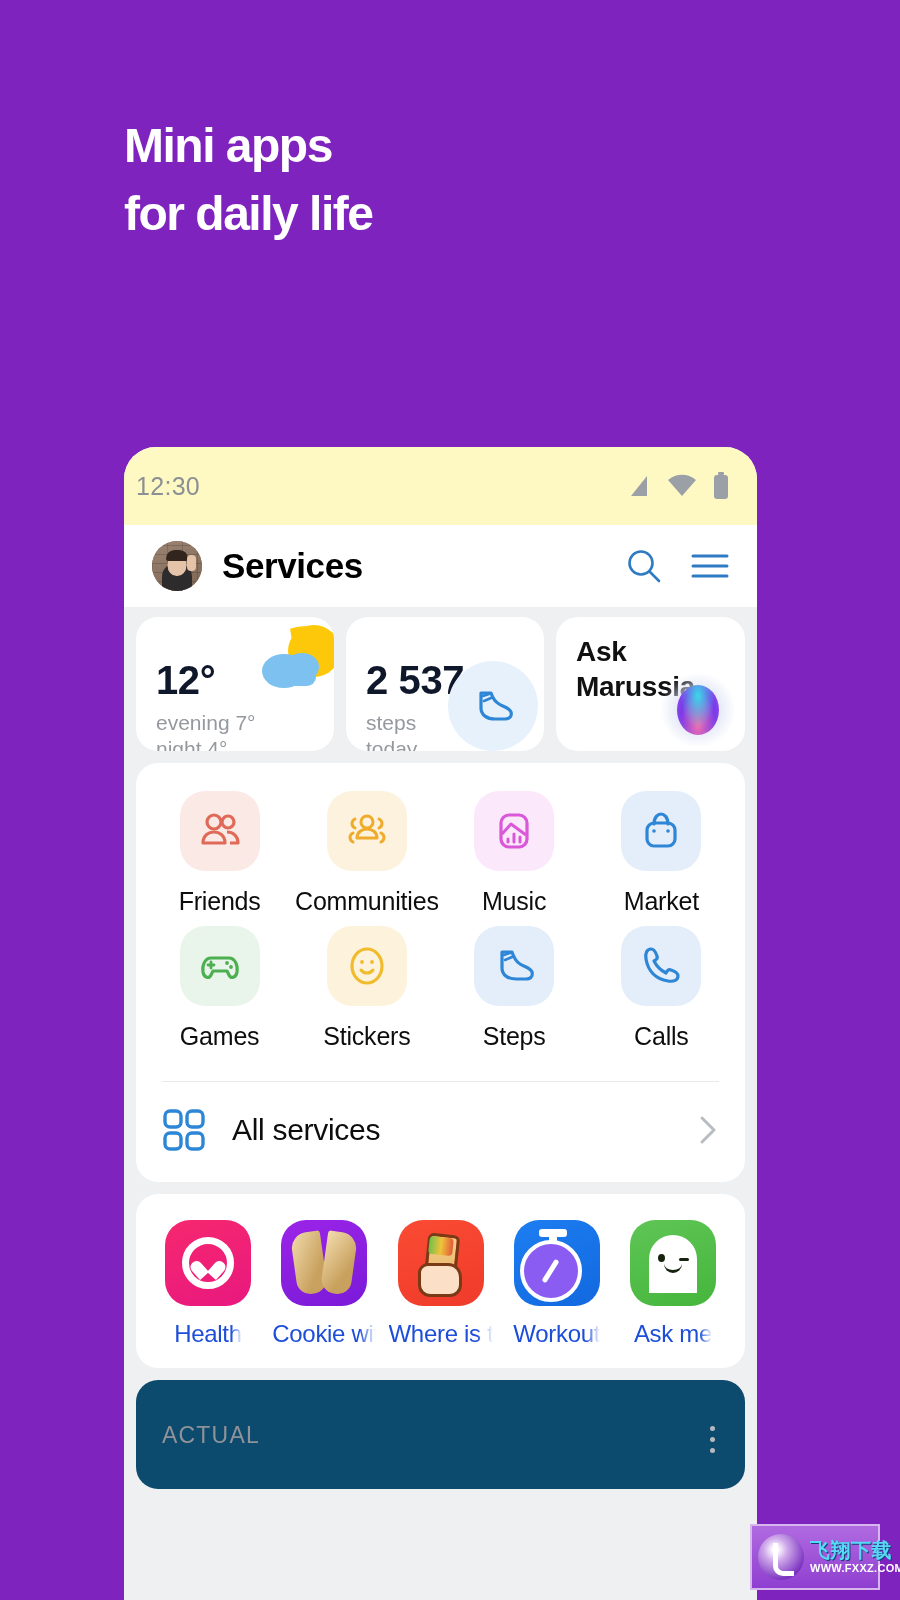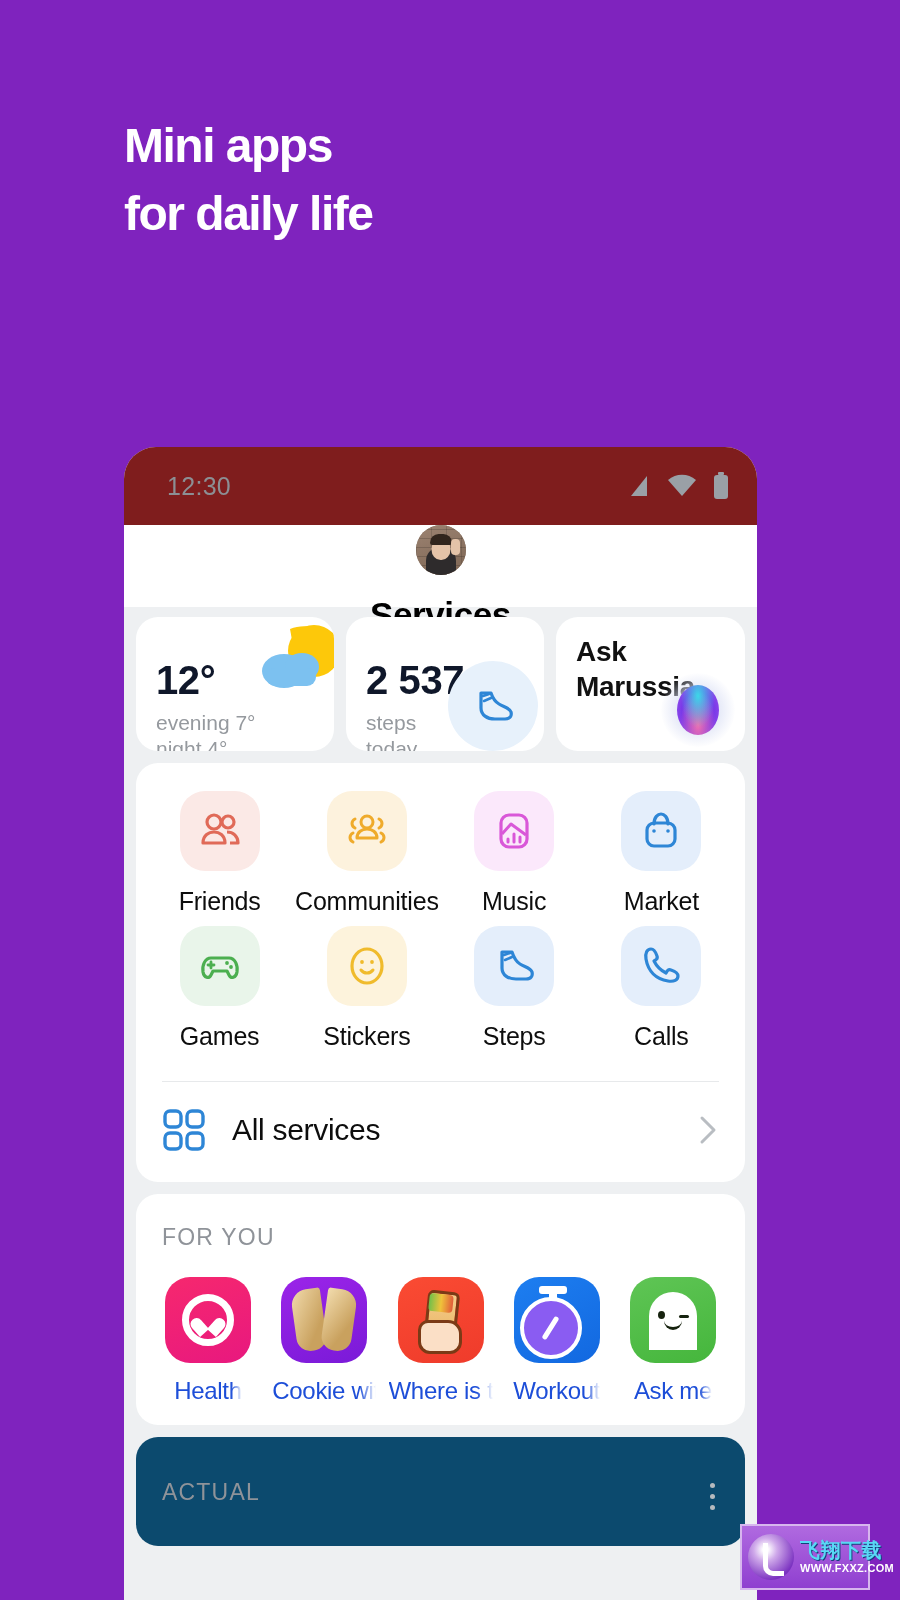--- a/index.html
+++ b/index.html
@@ -30,23 +30,23 @@
     left:124px; top:447px;
     width:633px; height:1160px;
     background:#eef0f2;
     border-radius:32px 32px 0 0;
     overflow:hidden;
   }
 
   
   .statusbar {
     height:78px;
-    background:#7f1d1d;
+    background:#fef9c3;
     display:flex; align-items:center;
-    padding:0 43px;
+    padding:0 12px;
     position:relative;
   }
   .status-time {
     font-size:25px; color:#8c8f94; font-weight:normal;
     letter-spacing:0.3px;
   }
   .status-icons {
     position:absolute; right:28px; top:50%;
     transform:translateY(-50%);
     display:flex; align-items:center; gap:16px;
@@ -55,21 +55,20 @@
   .ic-wifi { width:30px; height:26px; }
   .ic-batt { width:16px; height:28px; }
 
   
   .appbar {
     height:82px;
     background:#ffffff;
     display:flex; align-items:center;
     padding:0 28px;
     gap:20px;
-    flex-direction:column;
   }
   .avatar {
     width:50px; height:50px; border-radius:50%;
     flex:none; overflow:hidden; position:relative;
     background:#8a7563;
   }
   .avatar .brick {
     position:absolute; inset:0;
     background:
       repeating-linear-gradient(0deg, rgba(0,0,0,.16) 0 1px, transparent 1px 9px),
@@ -337,21 +336,21 @@
   }
   .dots {
     position:absolute; right:30px; top:46px;
     display:flex; flex-direction:column; gap:6px;
     cursor:pointer;
   }
   .dots i { width:5px; height:5px; border-radius:50%; background:#b6babf; display:block; }
 
   
   .watermark {
-    position:absolute; right:30px; bottom:10px;
+    position:absolute; right:20px; bottom:10px;
     width:130px; height:66px;
     background:linear-gradient(180deg,#b06ae0,#8f3fd0);
     border:2px solid #d7b6ee;
     display:flex; align-items:center; gap:6px;
     padding:4px 6px;
   }
   .wm-logo {
     width:46px; height:46px; border-radius:50%;
     background:radial-gradient(circle at 38% 34%, #ffffff 6%, #cfa9ea 28%, #7a31c0 74%);
     position:relative; flex:none;
@@ -572,21 +571,20 @@
         <rect x="25" y="25" width="16" height="16" rx="5" fill="none" stroke="#2e86d6" stroke-width="3.4"></rect>
       </svg>
       <span class="txt">All services</span>
       <svg class="chev" viewBox="0 0 22 32">
         <polyline points="5,4 17,16 5,28" fill="none" stroke="#b9bdc2" stroke-width="3" stroke-linecap="round" stroke-linejoin="round"></polyline>
       </svg>
     </div>
   </div>
 
   <div class="card">
-    <div class="section-label">FOR YOU</div>
     <div class="apps">
 
       <div class="app">
         <span class="app-icon ai-health">
           <span class="ring">
             <span class="heart"></span>
           </span>
         </span>
         <span class="app-label">Health</span>
       </div>

